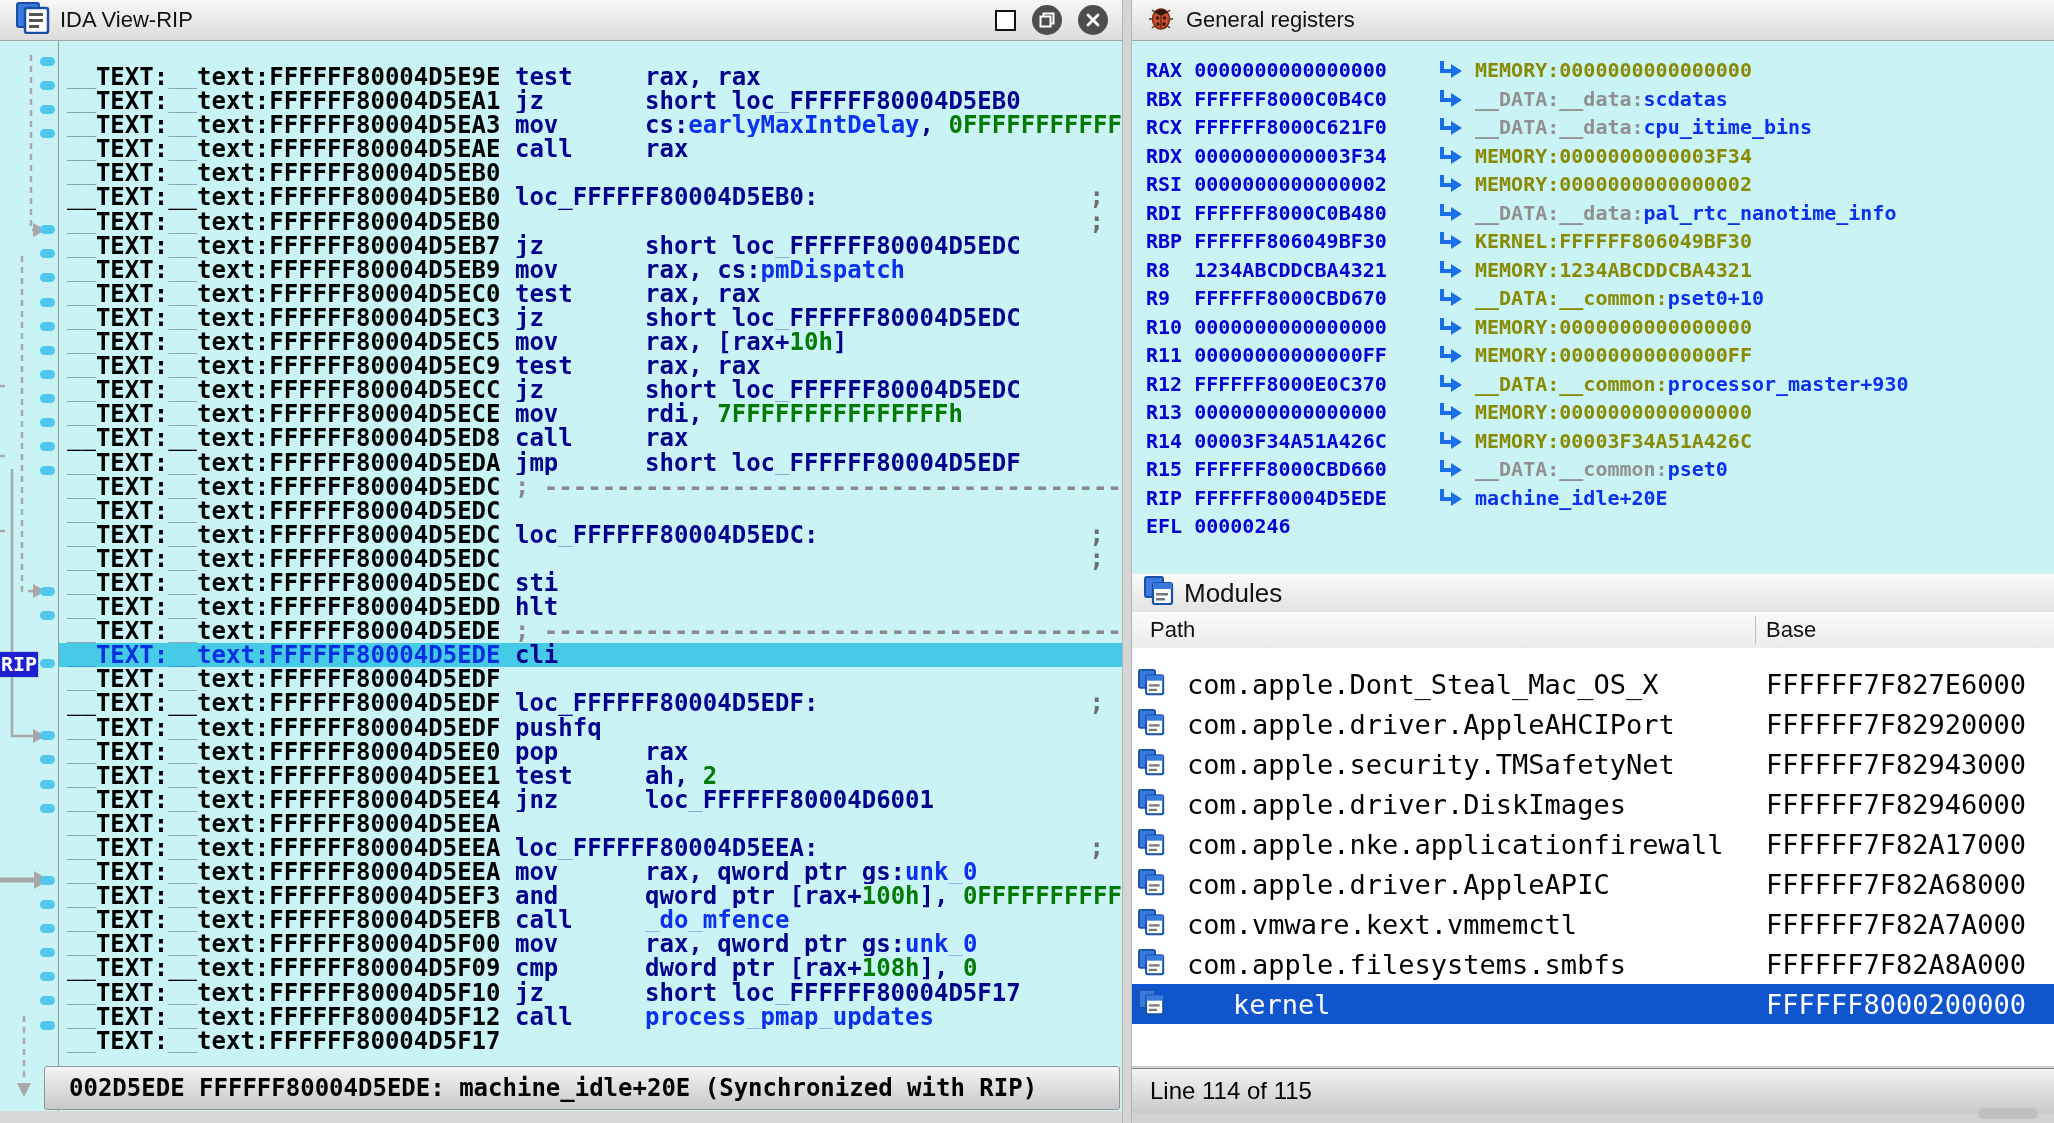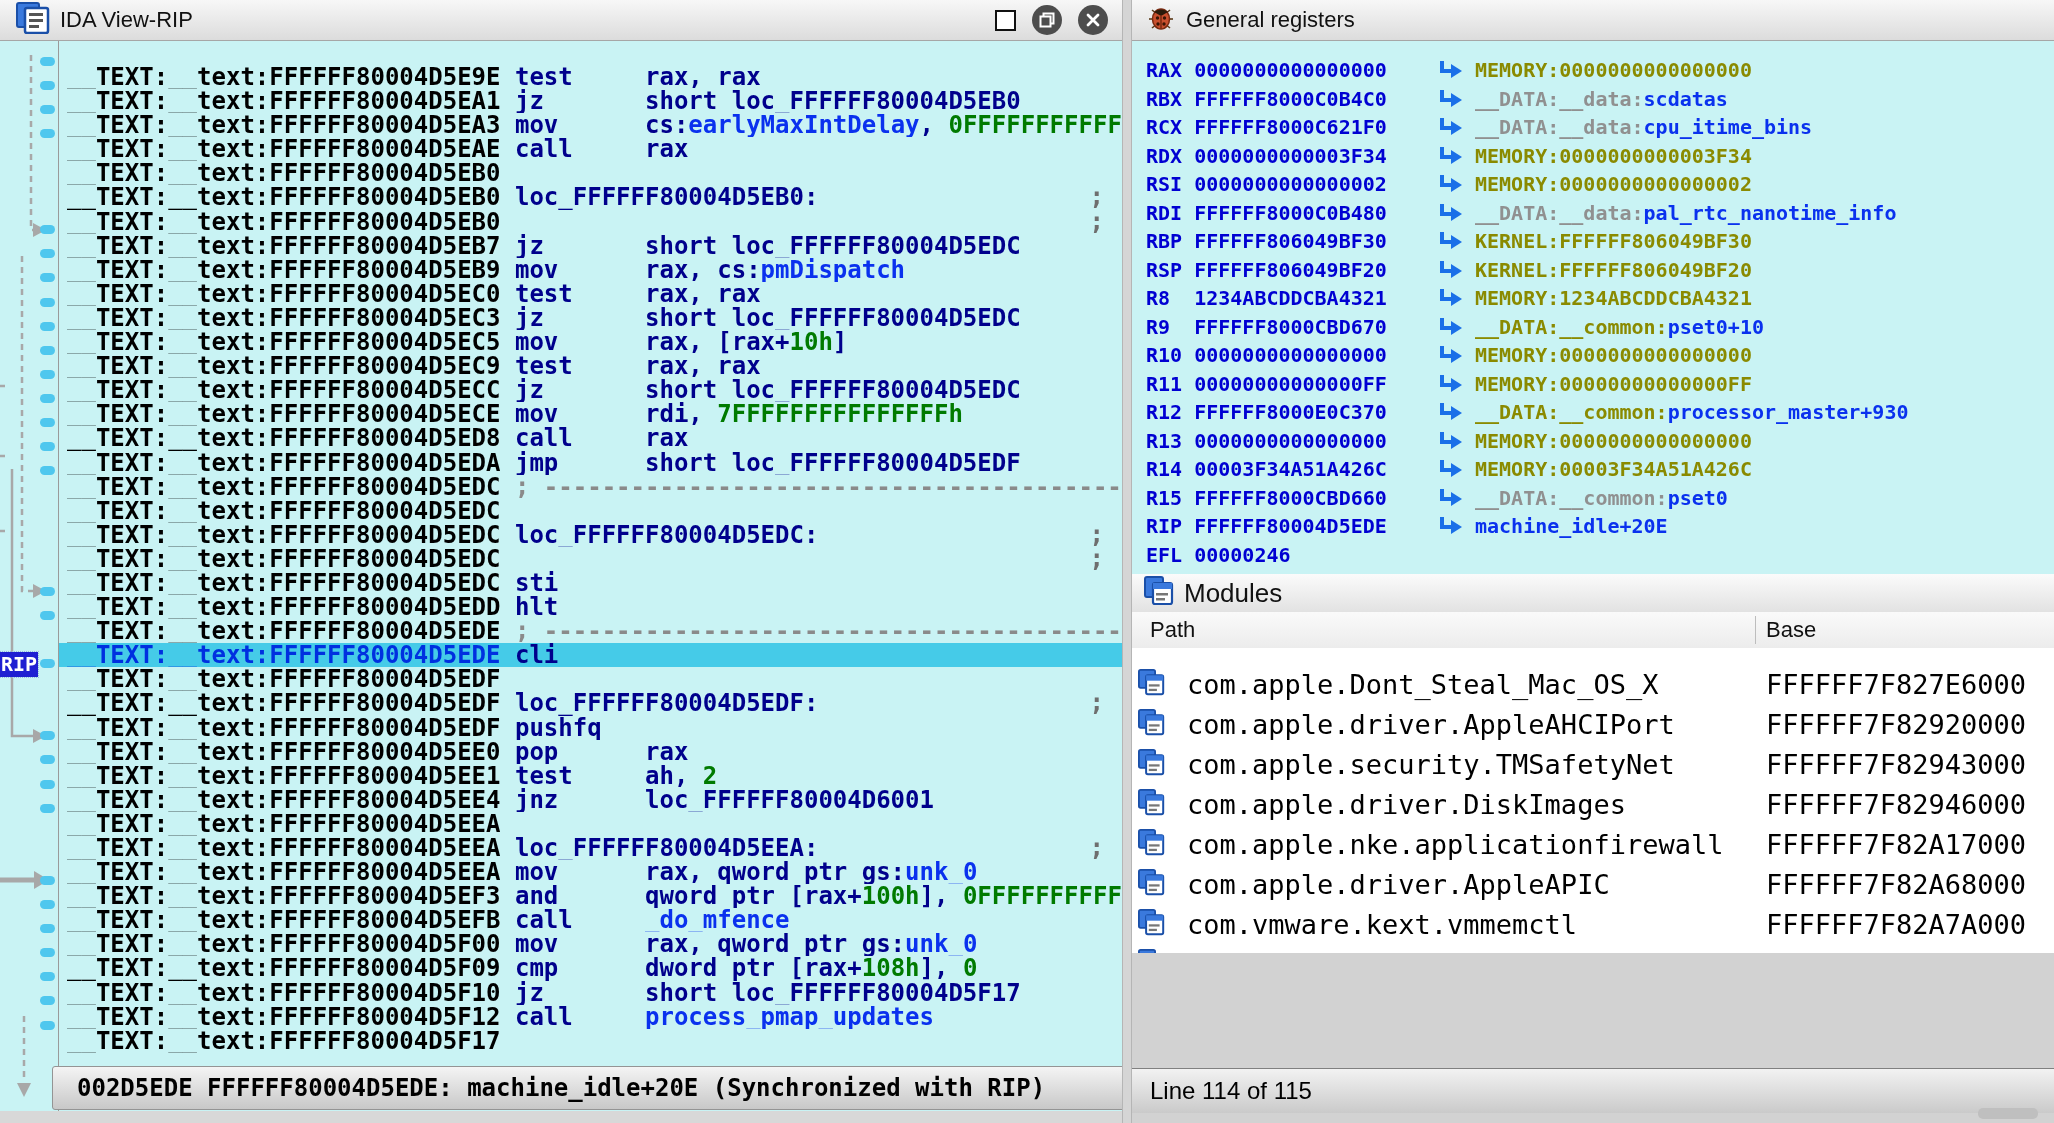--- a/index.html
+++ b/index.html
@@ -29,21 +29,21 @@
          font-size:24px;font-weight:700;white-space:pre;overflow:hidden;padding-left:8px;}
   .dline.hl{background:#45cbe8;}
   .addr{color:#000;}
   .hl .addr{color:#0030e0;}
   .c-n{color:#00008c;} .c-b{color:#0a31ee;} .c-g{color:#007a00;} .c-c{color:#8a8a8a;}
   .rc{position:absolute;right:18px;top:0;color:#6e6e6e;}
   .dot{position:absolute;left:40px;width:15px;height:9px;border-radius:4.5px;background:#4fc7ee;}
   #rip-badge{position:absolute;left:0;width:38px;height:25px;background:#1f1fd2;color:#fff;
              font-family:"DejaVu Sans Mono",monospace;font-size:20px;font-weight:700;text-align:center;
              line-height:25px;outline:1px dotted #9bd;}
-  #left-status{position:absolute;left:52px;top:1025px;width:1076px;height:44px;
+  #left-status{position:absolute;left:44px;top:1025px;width:1076px;height:44px;
                background:linear-gradient(#f4f4f4,#c8c8c8);border:1px solid #949494;border-radius:3px;
                box-sizing:border-box;display:flex;align-items:center;}
   #left-status .txt{font-family:"DejaVu Sans Mono",monospace;font-size:24px;font-weight:700;color:#000;margin-left:24px;white-space:pre;}
 
   
   #reg-area{position:absolute;left:1132px;top:41px;width:922px;height:533px;background:#c9f3f4;
             padding-top:15px;box-sizing:border-box;overflow:hidden;}
   .reg-row{position:relative;height:28.5px;display:flex;align-items:center;
            font-family:"DejaVu Sans Mono",monospace;font-size:20px;font-weight:700;white-space:pre;}
   .reg-name{color:#0000d2;margin-left:14px;}
@@ -56,21 +56,21 @@
   #mod-titlebar{position:absolute;left:1132px;top:574px;width:922px;height:38px;
                 background:linear-gradient(#fbfbfb,#e2e2e2);border-bottom:1px solid #b8b8b8;
                 display:flex;align-items:center;}
   #mod-titlebar .t-label{font-size:26px;color:#111;margin-left:10px;font-weight:500;}
   #mod-header{position:absolute;left:1132px;top:612px;width:922px;height:36px;
               background:linear-gradient(#fafafa,#ececec);border-bottom:1px solid #c6c6c6;}
   #mod-header .hdr{position:absolute;top:0;height:36px;line-height:36px;font-size:22px;color:#111;}
   #hdr-path{left:18px;}
   #hdr-base{left:634px;}
   #mod-header .col-div{position:absolute;left:623px;top:4px;width:1px;height:28px;background:#bdbdbd;}
-  #mod-rows{position:absolute;left:1132px;top:648px;width:922px;height:305px;background:#fff;
+  #mod-rows{position:absolute;left:1132px;top:648px;width:922px;height:418px;background:#fff;
             padding-top:16px;box-sizing:border-box;overflow:hidden;}
   .mod-row{position:relative;height:40px;display:flex;align-items:center;}
   .mod-row.sel{background:#1055ce;gap:46px;}
   .mod-row .m-icon{margin-left:6px;}
   .mod-path{font-family:"DejaVu Sans Mono",monospace;font-size:27px;color:#000;margin-left:22px;white-space:pre;}
   .mod-base{position:absolute;left:634px;font-family:"DejaVu Sans Mono",monospace;font-size:27px;color:#000;white-space:pre;}
   .mod-row.sel .mod-path,.mod-row.sel .mod-base{color:#fff;}
   #mod-status{position:absolute;left:1132px;top:1068px;width:922px;height:44px;
               background:linear-gradient(#f2f2f2,#cacaca);border-top:1px solid #808080;
               display:flex;align-items:center;}
@@ -252,24 +252,20 @@
           <polygon points="13,4 13,18 24,11" fill="#1a6fe8"></polygon>
         </svg></span><span class="reg-target"><span class="c-olive">MEMORY:0000000000000002</span></span></div>
     <div class="reg-row"><span class="reg-name">RDI </span><span class="reg-val">FFFFFF8000C0B480</span><span class="reg-arrow"><svg width="26" height="20" viewBox="0 0 26 20">
           <path d="M4 1 V11 H13" fill="none" stroke="#1a6fe8" stroke-width="4"></path>
           <polygon points="13,4 13,18 24,11" fill="#1a6fe8"></polygon>
         </svg></span><span class="reg-target"><span class="c-gray">__DATA:__data:</span><span class="c-blue">pal_rtc_nanotime_info</span></span></div>
     <div class="reg-row"><span class="reg-name">RBP </span><span class="reg-val">FFFFFF806049BF30</span><span class="reg-arrow"><svg width="26" height="20" viewBox="0 0 26 20">
           <path d="M4 1 V11 H13" fill="none" stroke="#1a6fe8" stroke-width="4"></path>
           <polygon points="13,4 13,18 24,11" fill="#1a6fe8"></polygon>
         </svg></span><span class="reg-target"><span class="c-olive">KERNEL:FFFFFF806049BF30</span></span></div>
-    <div class="reg-row"><span class="reg-name">RSP </span><span class="reg-val">FFFFFF806049BF20</span><span class="reg-arrow"><svg width="26" height="20" viewBox="0 0 26 20">
-          <path d="M4 1 V11 H13" fill="none" stroke="#1a6fe8" stroke-width="4"></path>
-          <polygon points="13,4 13,18 24,11" fill="#1a6fe8"></polygon>
-        </svg></span><span class="reg-target"><span class="c-olive">KERNEL:FFFFFF806049BF20</span></span></div>
     <div class="reg-row"><span class="reg-name">R8  </span><span class="reg-val">1234ABCDDCBA4321</span><span class="reg-arrow"><svg width="26" height="20" viewBox="0 0 26 20">
           <path d="M4 1 V11 H13" fill="none" stroke="#1a6fe8" stroke-width="4"></path>
           <polygon points="13,4 13,18 24,11" fill="#1a6fe8"></polygon>
         </svg></span><span class="reg-target"><span class="c-olive">MEMORY:1234ABCDDCBA4321</span></span></div>
     <div class="reg-row"><span class="reg-name">R9  </span><span class="reg-val">FFFFFF8000CBD670</span><span class="reg-arrow"><svg width="26" height="20" viewBox="0 0 26 20">
           <path d="M4 1 V11 H13" fill="none" stroke="#1a6fe8" stroke-width="4"></path>
           <polygon points="13,4 13,18 24,11" fill="#1a6fe8"></polygon>
         </svg></span><span class="reg-target"><span class="c-olive">__DATA:__common:</span><span class="c-blue">pset0+10</span></span></div>
     <div class="reg-row"><span class="reg-name">R10 </span><span class="reg-val">0000000000000000</span><span class="reg-arrow"><svg width="26" height="20" viewBox="0 0 26 20">
           <path d="M4 1 V11 H13" fill="none" stroke="#1a6fe8" stroke-width="4"></path>

